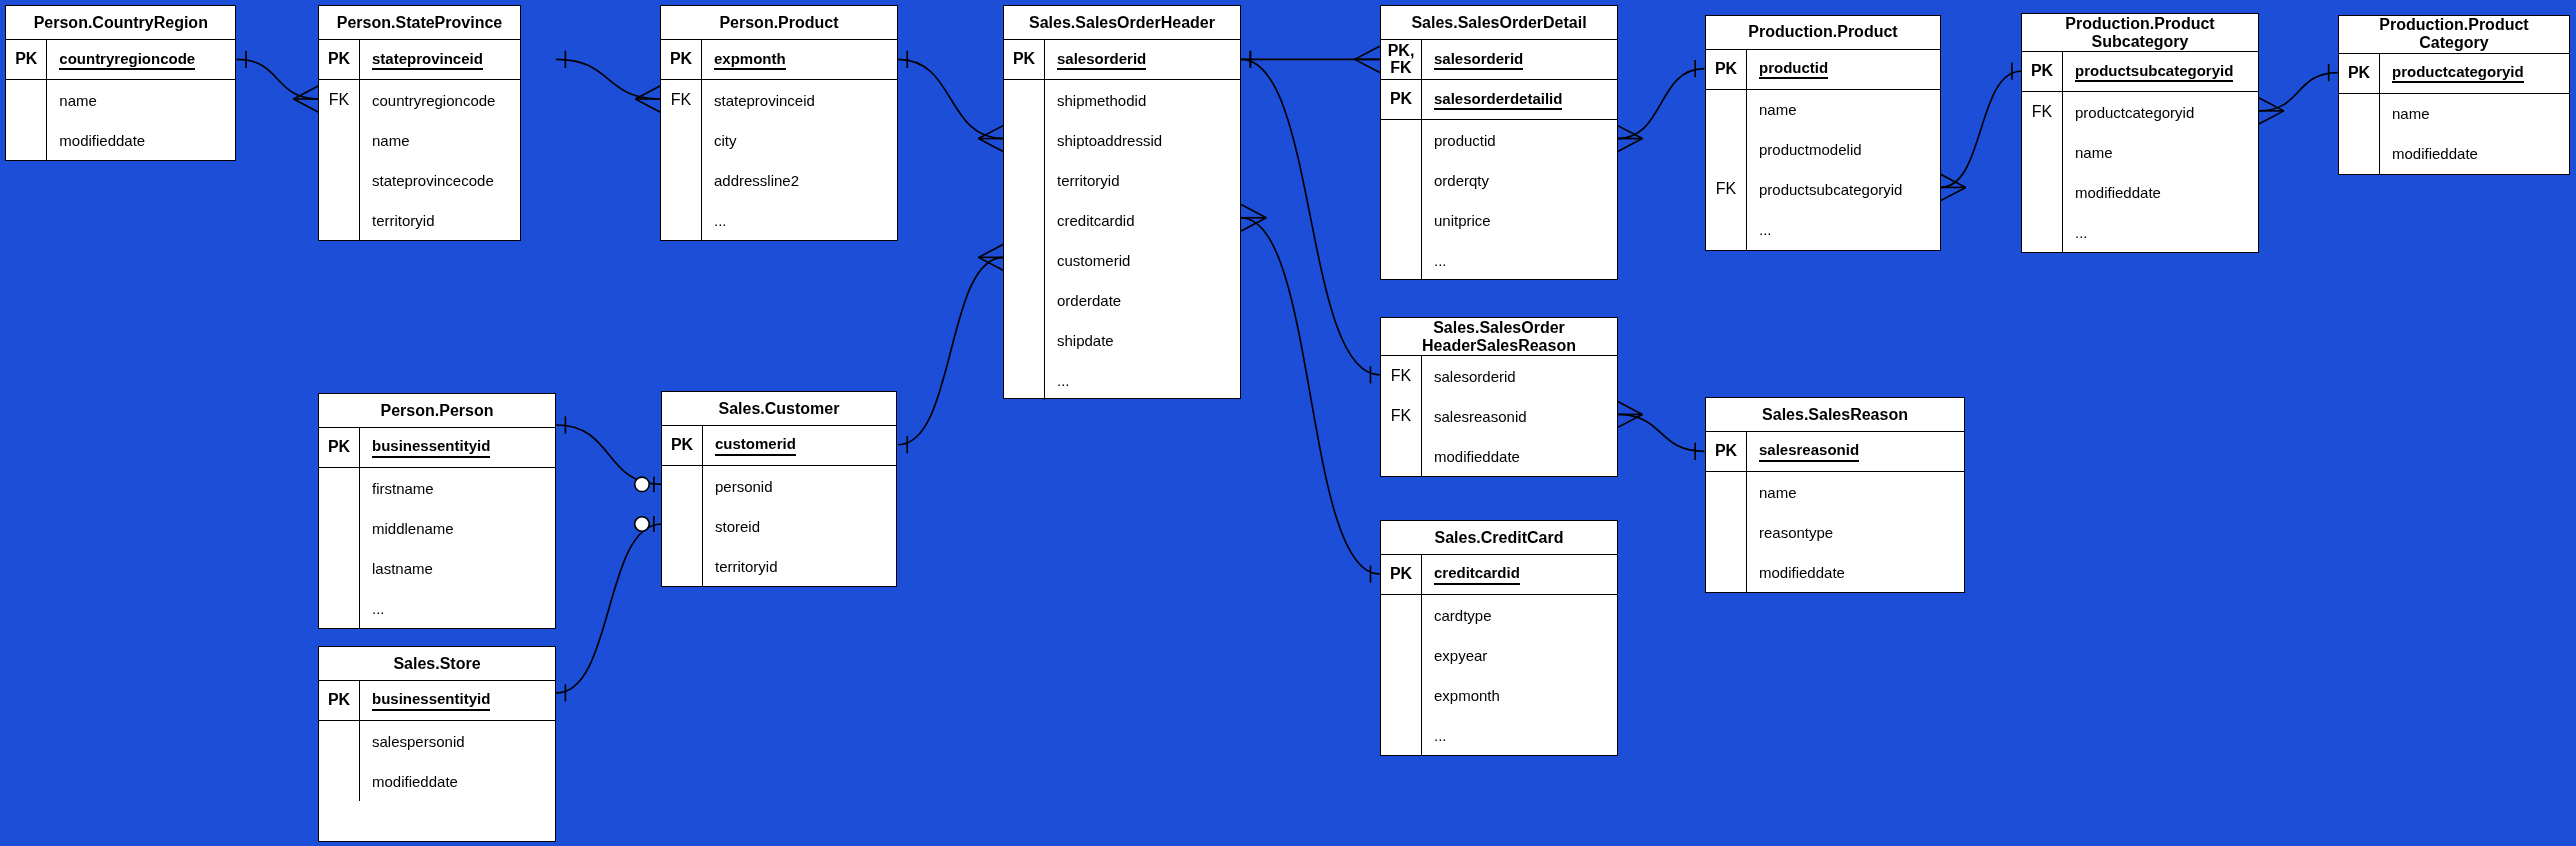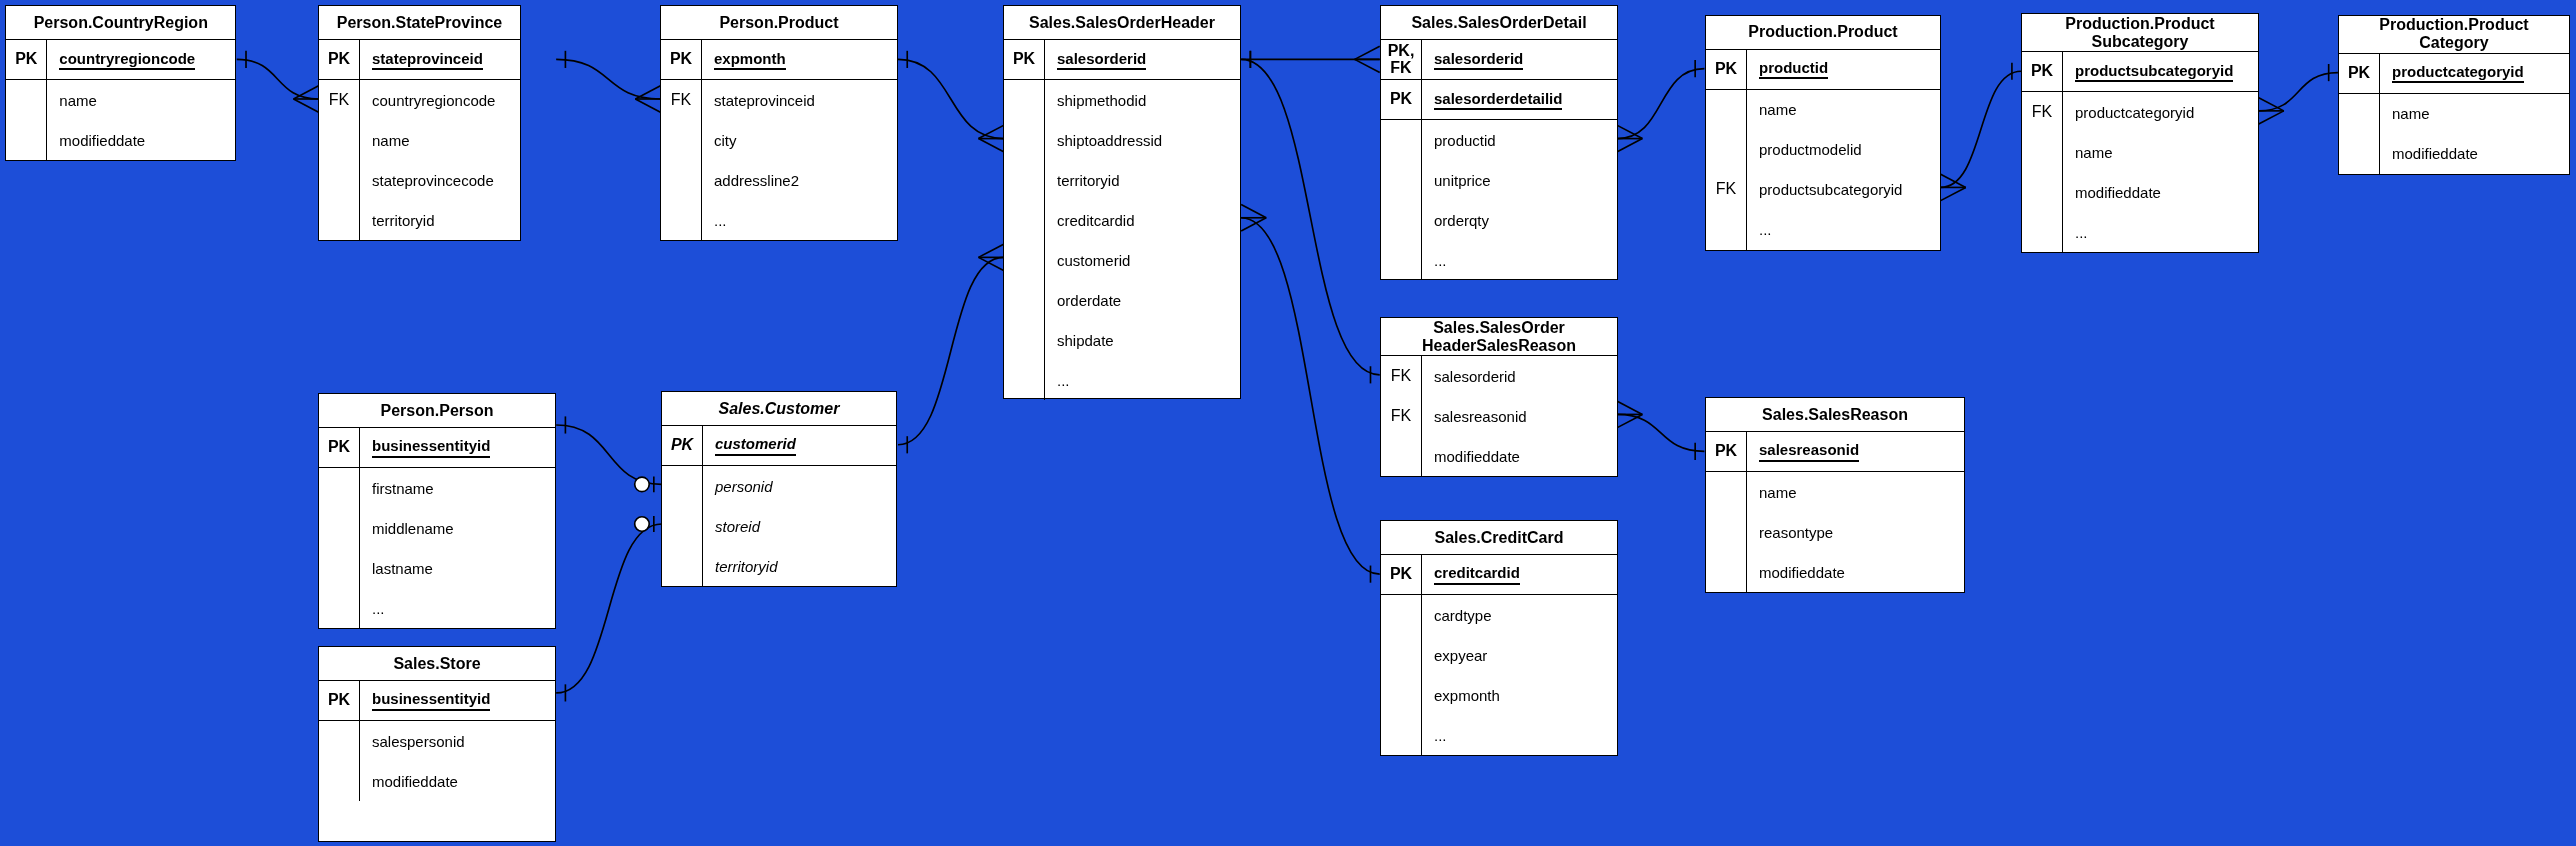--- a/index.html
+++ b/index.html
@@ -324,27 +324,27 @@
       </div>
       <div class="trow">
         <div class="tkey"></div>
         <div class="tfield">
           <span class="">productid</span>
         </div>
       </div>
       <div class="trow">
         <div class="tkey"></div>
         <div class="tfield">
+          <span class="">orderqty</span>
+        </div>
+      </div>
+      <div class="trow">
+        <div class="tkey"></div>
+        <div class="tfield">
           <span class="">unitprice</span>
-        </div>
-      </div>
-      <div class="trow">
-        <div class="tkey"></div>
-        <div class="tfield">
-          <span class="">orderqty</span>
         </div>
       </div>
       <div class="trow">
         <div class="tkey"></div>
         <div class="tfield">
           <span class="">...</span>
         </div>
       </div>
     </div>
     <div class="tbl" style="left: 1705px; top: 14.5px; width: 236px; height: 236px;">
@@ -544,21 +544,21 @@
           <span class="">lastname</span>
         </div>
       </div>
       <div class="trow">
         <div class="tkey"></div>
         <div class="tfield">
           <span class="">...</span>
         </div>
       </div>
     </div>
-    <div class="tbl" style="left: 661px; top: 391px; width: 236px; height: 196px; font-style: italic;">
+    <div class="tbl" style="left: 661px; top: 391px; width: 236px; height: 196px;">
       <div class="tbl-title" style="height: 34px;">Sales.Customer</div>
       <div class="trow keyrow">
         <div class="tkey pk">PK</div>
         <div class="tfield">
           <span class="u">customerid</span>
         </div>
       </div>
       <div class="trow">
         <div class="tkey"></div>
         <div class="tfield">

